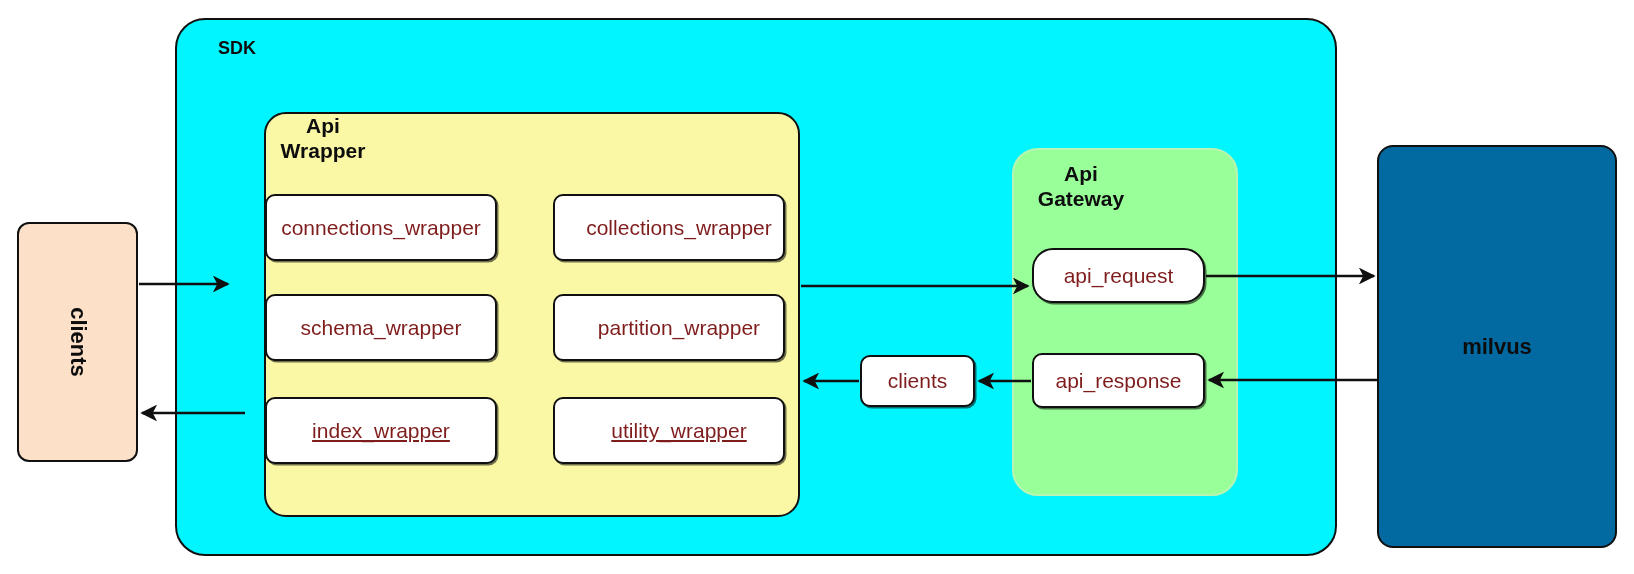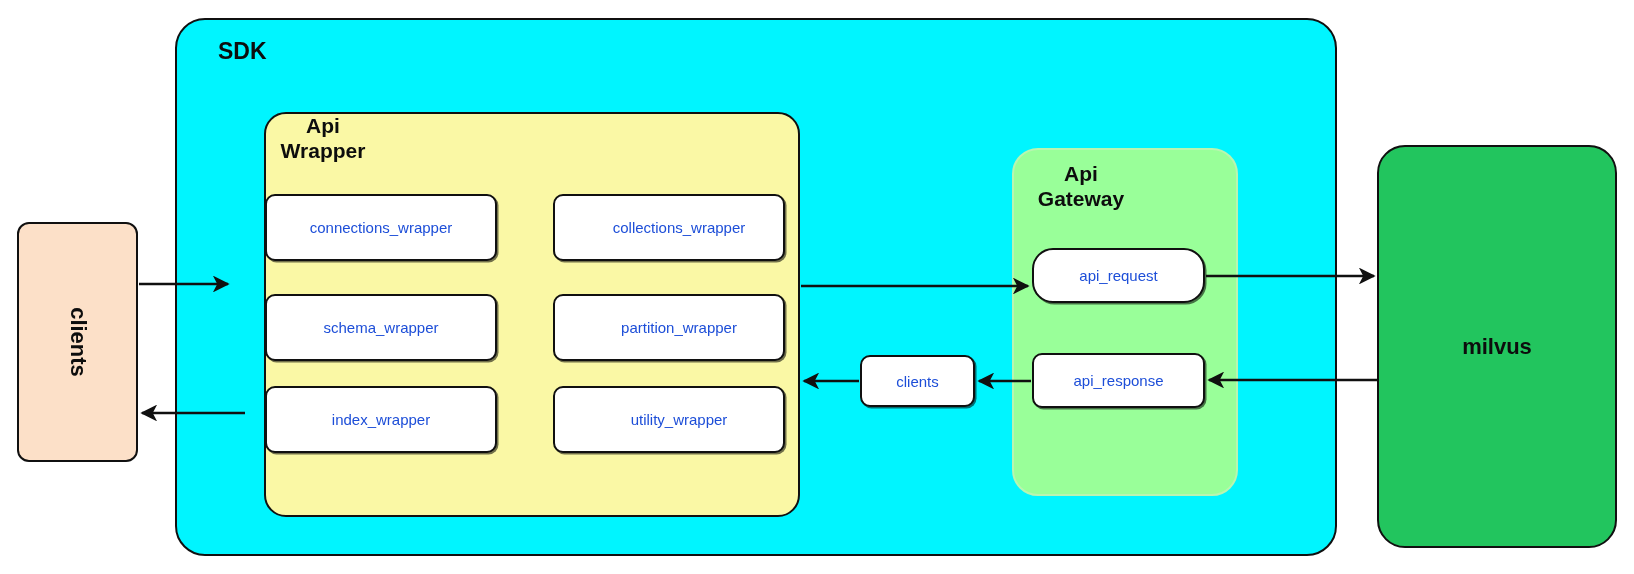--- a/index.html
+++ b/index.html
@@ -54,31 +54,31 @@
 
   
   .container-title {
     position: absolute;
     font-weight: bold;
     color: #0d0d0d;
     line-height: 1.18;
     white-space: pre-line;
     text-align: center;
   }
-  .title-sdk   { left: 218px; top: 38px;  font-size: 23px; text-align: center; }
+  .title-sdk   { left: 218px; top: 38px;  font-size: 18px; text-align: center; }
   .title-wrap  { left: 258px; top: 114px; font-size: 21px; width: 130px; }
   .title-gw    { left: 1016px; top: 162px; font-size: 21px; width: 130px; }
 
   
   .node {
     background: #ffffff;
     border: 2px solid #101010;
     border-radius: 10px;
-    font-size: 15px;
-    color: #1d4ed8;
+    font-size: 21px;
+    color: #7f1d1d;
     text-align: right;
   }
   .node-shadow { box-shadow: 1.5px 1.5px 0 rgba(0,0,0,0.55); }
 
   .clients-box {
     left: 17px; top: 222px;
     width: 121px; height: 240px;
     background: #fce0c8;
     border: 2px solid #101010;
     border-radius: 12px;
@@ -86,36 +86,36 @@
   .clients-label {
     font-weight: bold;
     font-size: 22px;
     color: #0d0d0d;
     transform: rotate(90deg);
     white-space: nowrap;
   }
   .milvus-box {
     left: 1377px; top: 145px;
     width: 240px; height: 403px;
-    background: #22c55e;
+    background: #0369a1;
     border: 2px solid #101010;
-    border-radius: 28px;
+    border-radius: 16px;
   }
   .milvus-label {
     font-weight: bold;
     font-size: 22px;
     color: #0d0d0d;
   }
 
   
   .w-c1 { left: 265px; }
   .w-c2 { left: 553px; padding-left: 20px; }
   .w-r1 { top: 194px; }
   .w-r2 { top: 294px; }
-  .w-r3 { top: 386px; }
+  .w-r3 { top: 397px; text-decoration: underline; }
   .wcell { width: 232px; height: 67px; }
 
   .checker-box { left: 860px; top: 355px; width: 115px; height: 52px; }
   .req-box  { left: 1032px; top: 248px; width: 173px; height: 55px; border-radius: 21px; }
   .resp-box { left: 1032px; top: 353px; width: 173px; height: 55px; }
 
   
   .arrow-svg {
     position: absolute;
     left: 0; top: 0;

